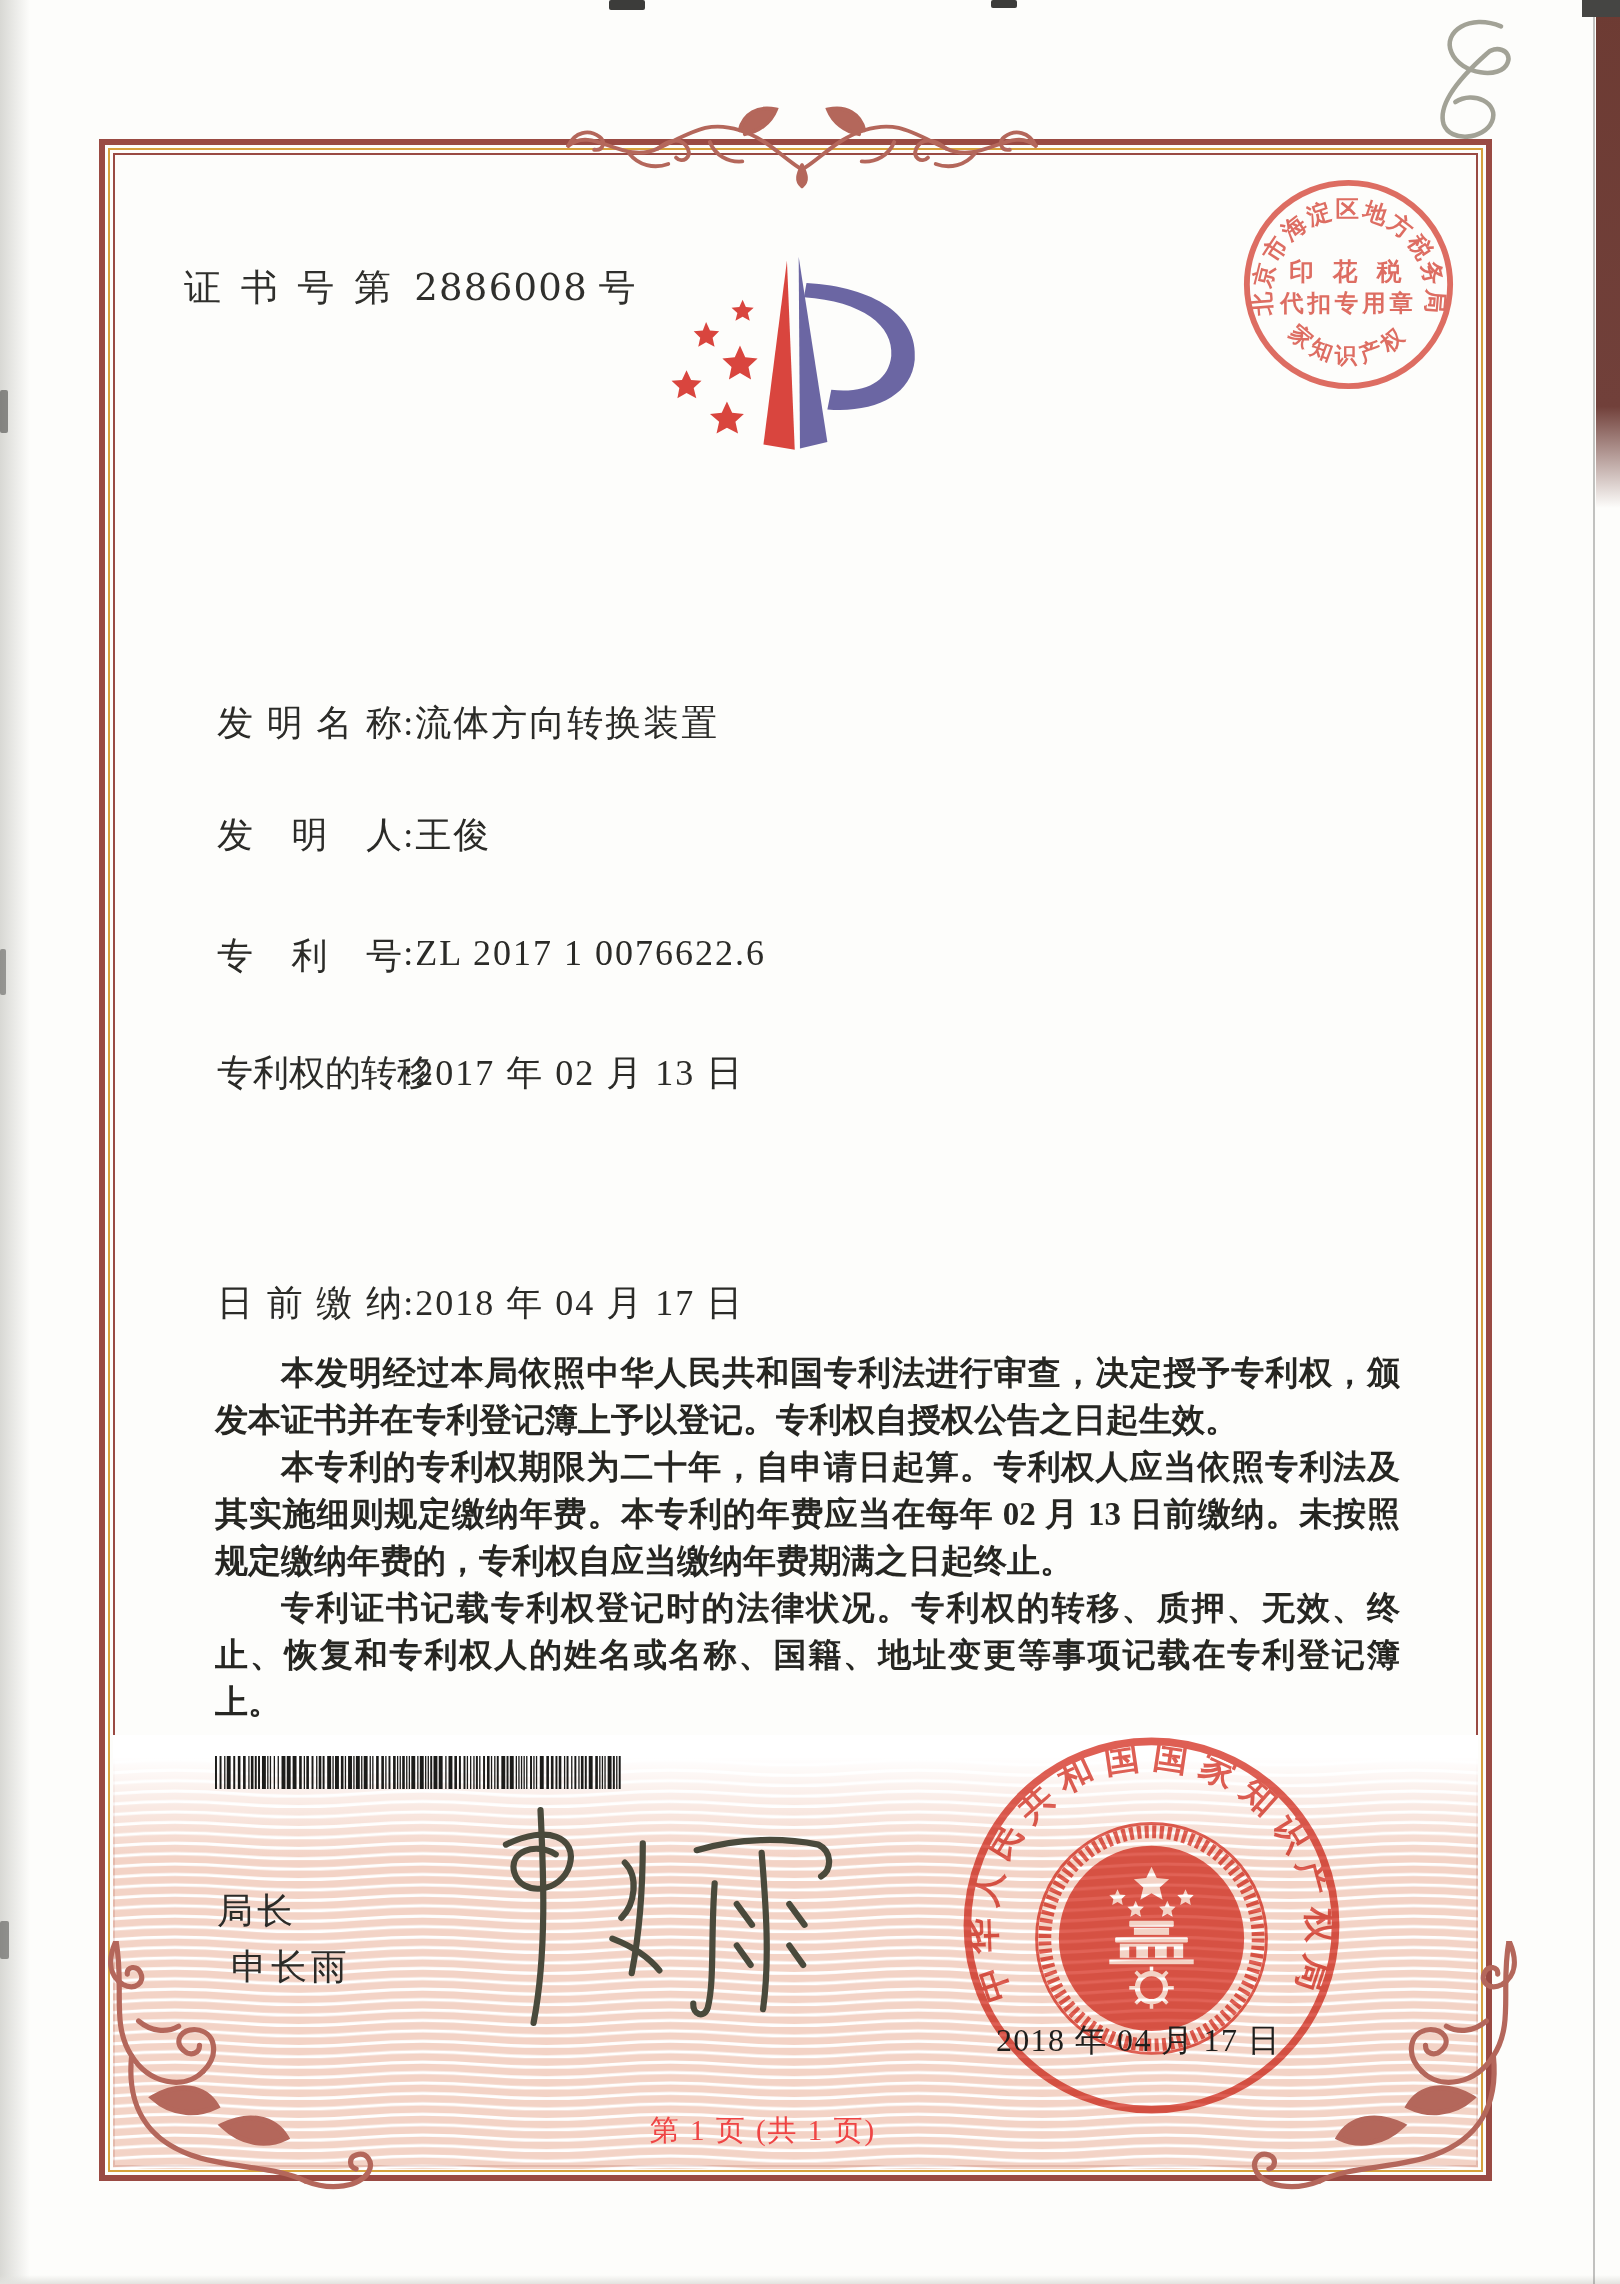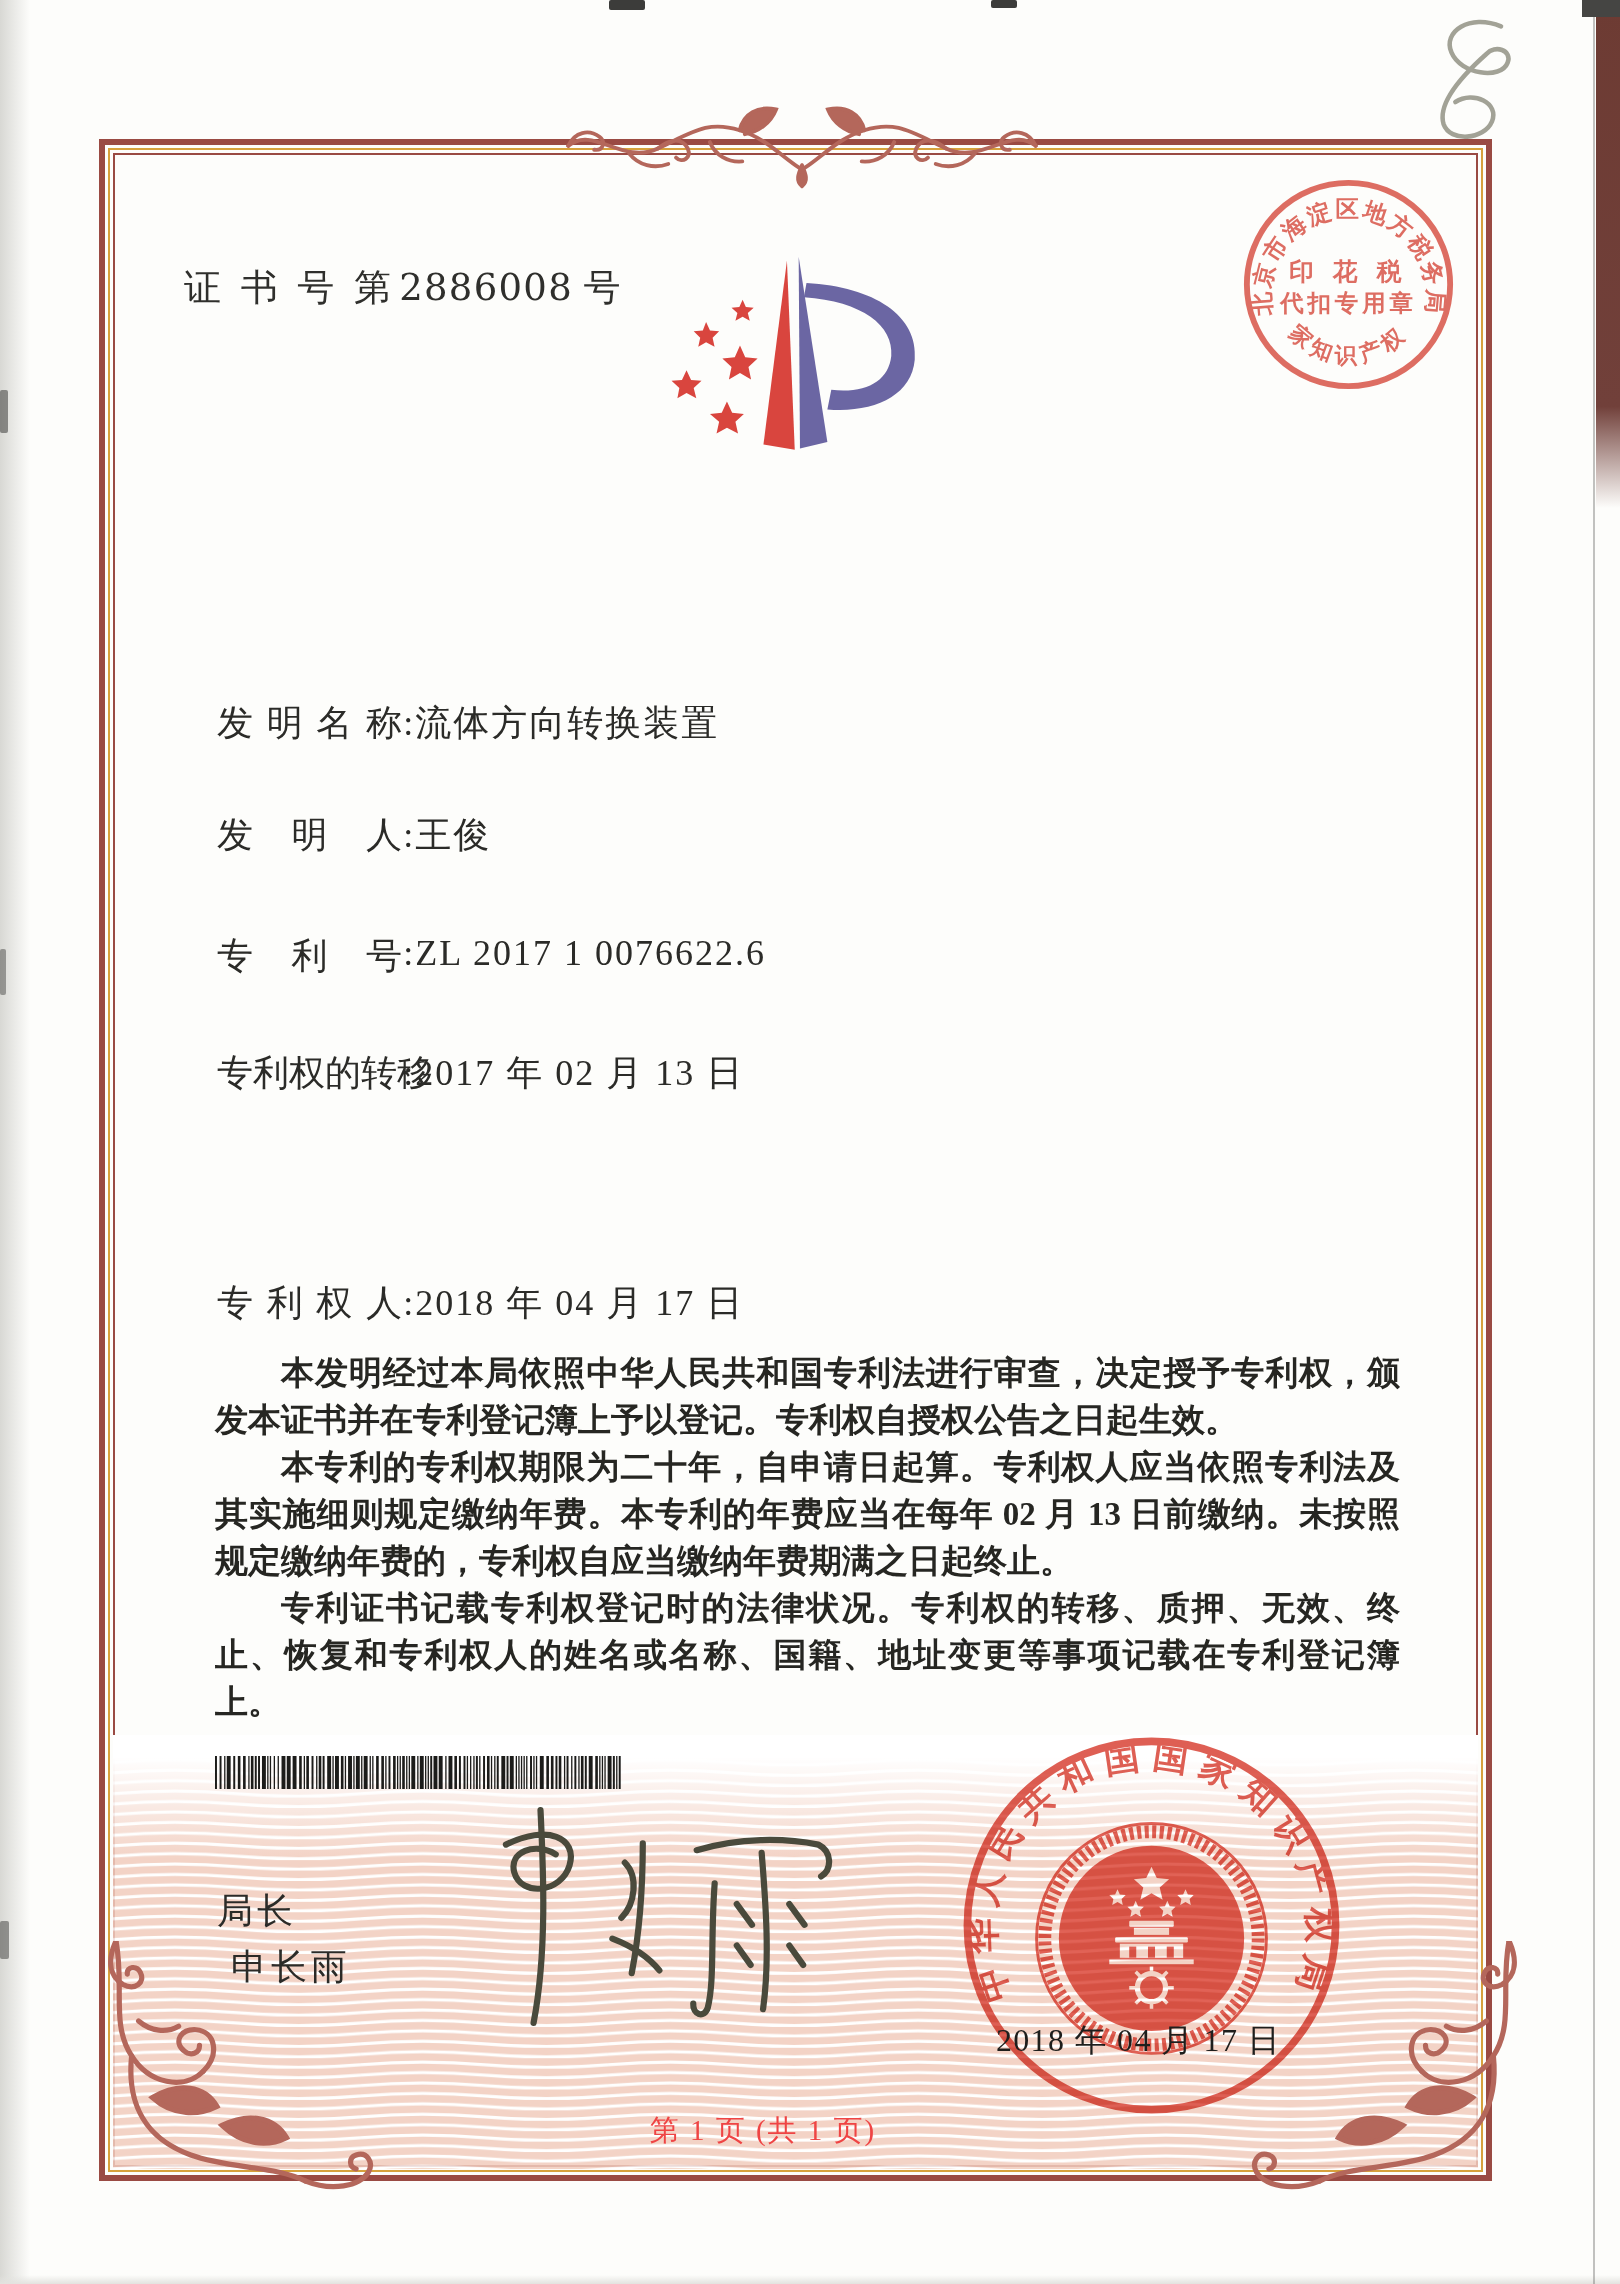--- a/index.html
+++ b/index.html
@@ -31,21 +31,21 @@
     border:2px solid #9a4a43;}
 
   .waves{position:absolute;left:113px;top:1735px;width:1365px;height:434px;z-index:1;}
   .waves-fade{position:absolute;left:113px;top:1735px;width:1365px;height:124px;z-index:1;
     background:linear-gradient(to bottom,#ffffff 18%,rgba(255,255,255,0));}
 
   .ornament{position:absolute;z-index:2;}
 
   .certno{position:absolute;left:184px;top:263px;font-size:37px;z-index:3;color:#2f2f2c;}
   .certno .pre{letter-spacing:5.2px;margin-top:24px;}
-  .certno .num{font-family:"DejaVu Serif","Liberation Serif",serif;margin-left:3px;letter-spacing:1.3px;}
+  .certno .num{font-family:"DejaVu Serif","Liberation Serif",serif;margin-left:18px;letter-spacing:1.3px;}
   .certno .suf{margin-left:10.4px;}
 
   .logo{position:absolute;left:659px;top:249px;width:295px;height:223px;z-index:3;}
 
   .cert-title{position:absolute;left:435px;top:490px;font-size:82px;font-weight:bold;
     letter-spacing:42px;color:#3c3c38;z-index:3;white-space:nowrap;}
 
   .seal-tax{position:absolute;left:1241px;top:177px;width:215px;height:215px;z-index:4;
     opacity:.92;mix-blend-mode:multiply;}
 
@@ -204,21 +204,21 @@
   <div class="field f1">
     <span class="flabel">发明人</span><span class="colon">:</span><span class="fvalue">王俊</span>
   </div>
   <div class="field f2">
     <span class="flabel">专利号</span><span class="colon">:</span><span class="fvalue">ZL 2017 1 0076622.6</span>
   </div>
   <div class="field f3">
     <span class="flabel">专利权的转移</span><span class="colon">:</span><span class="fvalue">2017 年 02 月 13 日</span>
   </div>
   <div class="field f5">
-    <span class="flabel">专利权人</span><span class="colon">:</span><span class="fvalue">2018 年 04 月 17 日</span>
+    <span class="flabel">日前缴纳</span><span class="colon">:</span><span class="fvalue">2018 年 04 月 17 日</span>
   </div>
 
   <div class="body-text">
     <p>本发明经过本局依照中华人民共和国专利法进行审查，决定授予专利权，颁发本证书并在专利登记簿上予以登记。专利权自授权公告之日起生效。</p>
     <p>本专利的专利权期限为二十年，自申请日起算。专利权人应当依照专利法及其实施细则规定缴纳年费。本专利的年费应当在每年 02 月 13 日前缴纳。未按照规定缴纳年费的，专利权自应当缴纳年费期满之日起终止。</p>
     <p>专利证书记载专利权登记时的法律状况。专利权的转移、质押、无效、终止、恢复和专利权人的姓名或名称、国籍、地址变更等事项记载在专利登记簿上。</p>
   </div>
 
   <svg class="barcode" viewBox="0 0 624 50" preserveAspectRatio="none">
       <rect x="0" y="0" width="3" height="50" fill="#1c1c1a"></rect>

